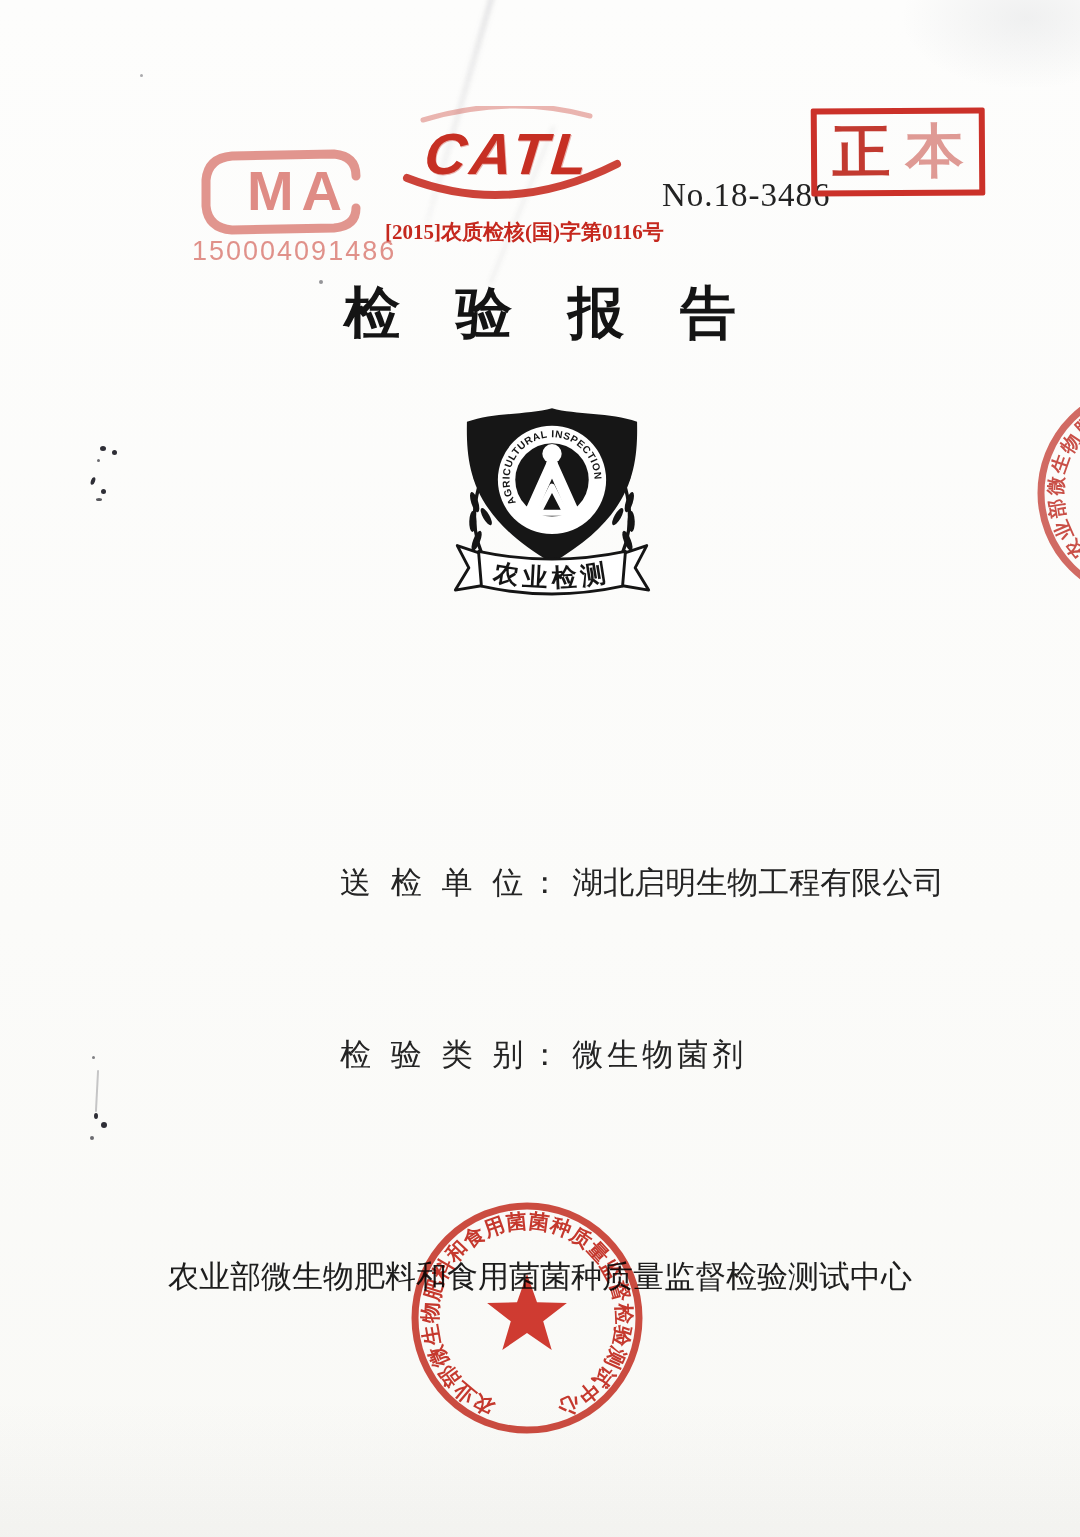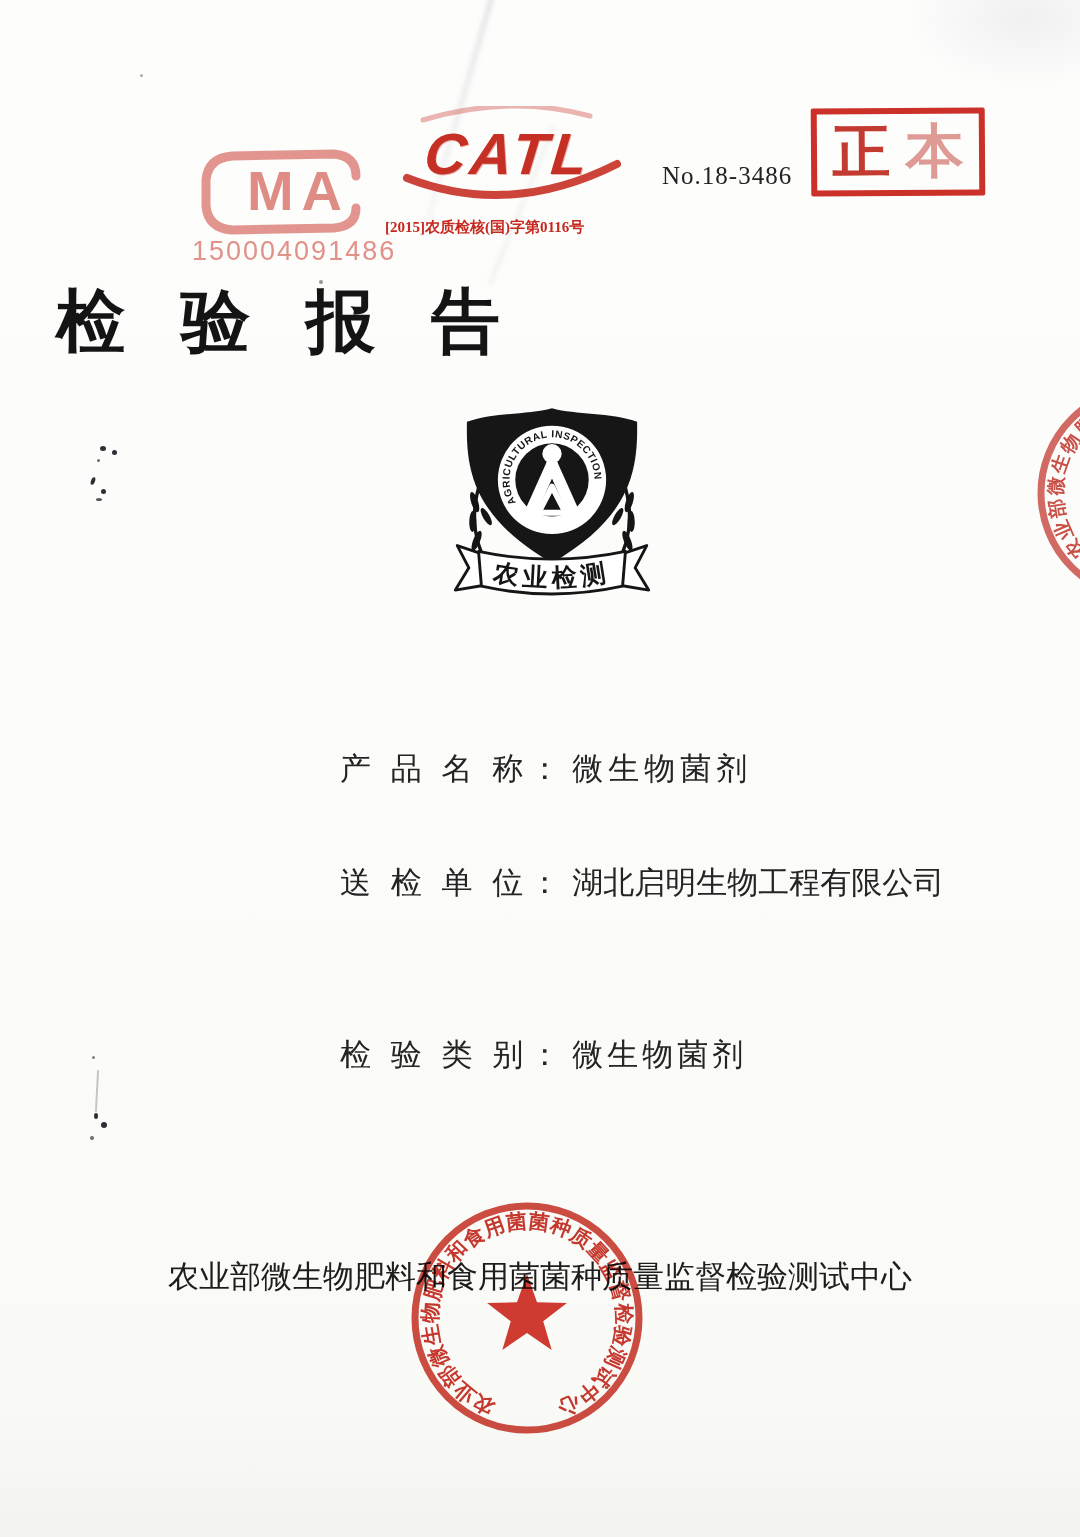--- a/index.html
+++ b/index.html
@@ -27,38 +27,38 @@
   .catl-stamp{left:385px;top:106px;width:250px;height:150px;}
   .catl-letters{
     position:absolute;left:8px;top:14px;width:230px;text-align:center;
     font-family:"Liberation Sans",sans-serif;font-weight:bold;font-style:italic;
     font-size:58px;letter-spacing:4px;color:#c62f23;transform:skewX(-6deg);
     text-shadow:1px 1px 0 rgba(198,47,35,.35);
   }
   .catl-swoosh{position:absolute;left:0;top:0;}
   .catl-approval{
     position:absolute;left:0;top:112px;width:252px;white-space:nowrap;
-    font-weight:bold;font-size:15px;color:#c5281e;letter-spacing:0px;
-  }
-  .report-no{left:662px;top:162px;font-size:25px;color:#232323;letter-spacing:1px;}
+    font-weight:bold;font-size:21px;color:#c5281e;letter-spacing:0px;
+  }
+  .report-no{left:662px;top:177px;font-size:33px;color:#232323;letter-spacing:1px;}
   .original-stamp{
     left:811px;top:108px;width:162px;height:76px;
     border:6px solid #cb3129;border-radius:2px;
     display:flex;justify-content:space-evenly;align-items:center;
     transform:rotate(-.4deg);
   }
   .original-stamp .ch{
     font-size:58px;font-weight:bold;color:#c23a30;line-height:1;
     font-family:"Liberation Serif",serif;
   }
   .original-stamp .ch2{opacity:.5;}
   
   .title{
-    left:0;top:276px;width:100%;margin:0;
-    font-size:69px;font-weight:bold;color:#141414;
+    left:0;top:276px;width:100%;margin:0;text-align:center;
+    font-size:56px;font-weight:bold;color:#141414;
     letter-spacing:56px;padding-left:56px;box-sizing:border-box;
   }
   
   .emblem{left:436px;top:402px;width:232px;height:206px;}
   
   .field-row{left:340px;font-size:31px;color:#242424;white-space:nowrap;}
   .field-row .lbl{letter-spacing:6px;}
   .field-row .val{margin-left:6px;letter-spacing:5px;}
   .row-0{top:748px;}
   .row-1{top:862px;}
@@ -189,23 +189,20 @@
         <path d="M194,156 218,148 206,171 220,194 190,189 Z" fill="#ffffff" stroke="#151515" stroke-width="3" stroke-linejoin="round"></path>
         <path d="M44,154 Q120,170 196,154 L193,190 Q120,206 47,190 Z" fill="#ffffff" stroke="#151515" stroke-width="3" stroke-linejoin="round"></path>
         <path id="bannerArc" d="M52,182 Q120,198 188,182" fill="none"></path>
         <text font-size="26" font-weight="bold" fill="#151515" letter-spacing="5" text-anchor="middle" font-family="Liberation Serif, serif">
           <textPath href="#bannerArc" xlink:href="#bannerArc" startOffset="50%">农业检测</textPath>
         </text>
       </g>
     </svg>
   </div>
 
-  <div class="abs field-row row-0">
-    <span class="lbl">产 品 名 称：</span><span class="val">微生物菌剂</span>
-  </div>
   <div class="abs field-row row-1">
     <span class="lbl">送 检 单 位：</span><span class="val">湖北启明生物工程有限公司</span>
   </div>
   <div class="abs field-row row-2">
     <span class="lbl">检 验 类 别：</span><span class="val">微生物菌剂</span>
   </div>
 
   <div class="abs footer-org">农业部微生物肥料和食用菌菌种质量监督检验测试中心</div>
 
   <svg class="abs center-seal" width="244" height="244" viewBox="0 0 244 244">

